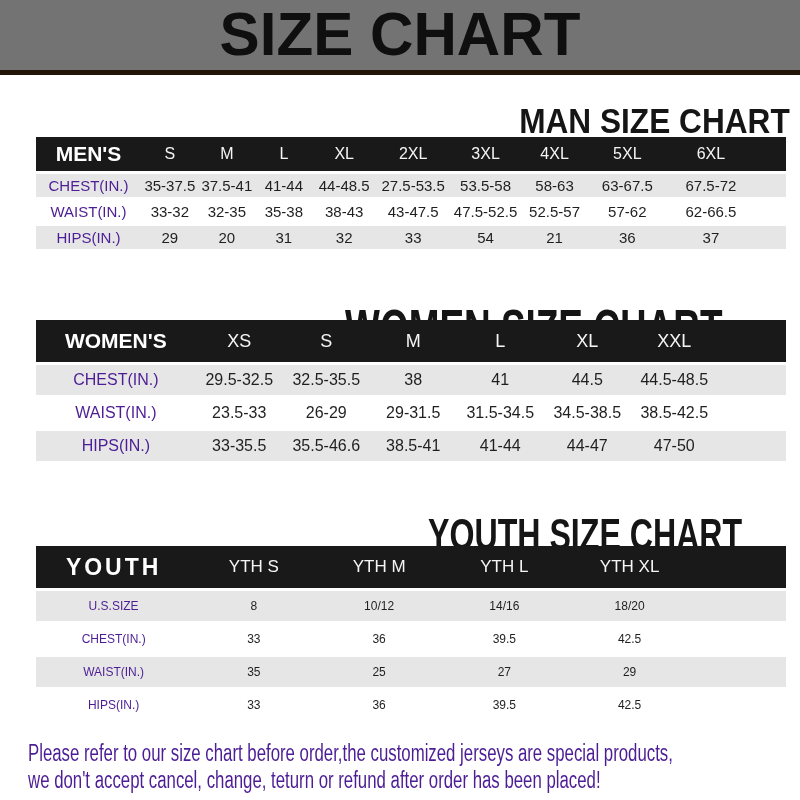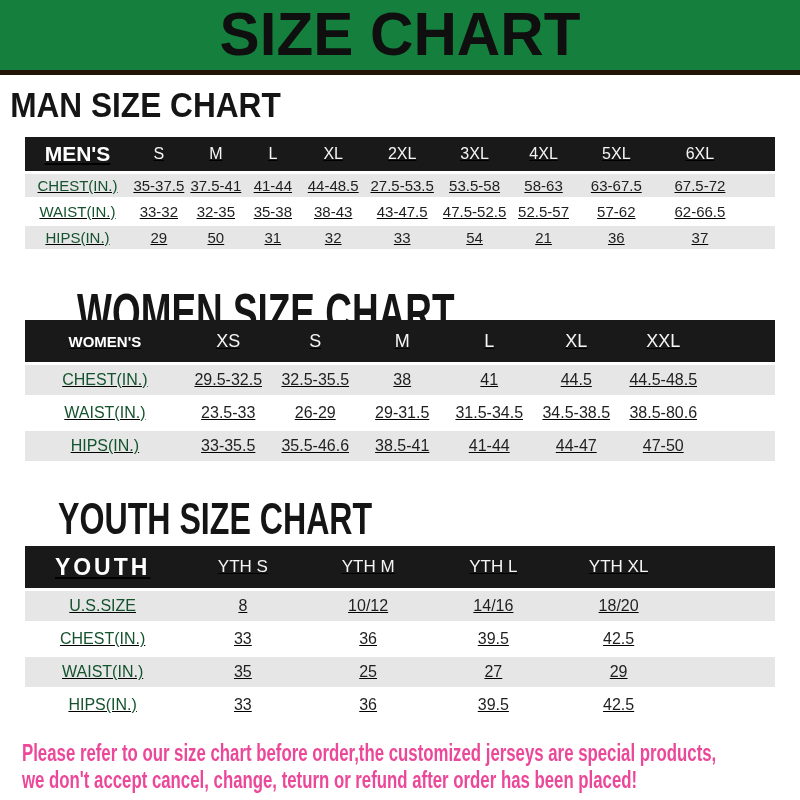--- a/index.html
+++ b/index.html
@@ -5,80 +5,80 @@
   html,body { margin:0; padding:0; }
   body {
     width:800px; height:800px; position:relative; overflow:hidden;
     background:#ffffff;
     font-family:"Liberation Sans", sans-serif;
   }
 
   
   .banner {
     position:absolute; top:0; left:0; width:800px; height:70px;
-    background:#15803d; border-bottom:5px solid #221507;
+    background:#737373; border-bottom:5px solid #221507;
     display:flex; align-items:center; justify-content:center;
   }
   .banner-title {
     font-size:62px; font-weight:700; color:#0f0f0f; line-height:1;
     white-space:nowrap; transform:scaleX(0.97); transform-origin:center;
     padding-bottom:2px;
   }
 
   
   .section-heading {
-    position:absolute; left:0; width:800px; text-align:left;
-    font-weight:700; color:#151515; line-height:1; white-space:nowrap;
+    position:absolute; left:0; width:800px; text-align:right;
+    font-weight:700; color:#151515; line-height:1; white-space:nowrap;margin-top:16px;
   }
   .section-heading > span { display:inline-block; transform-origin:center; }
   #man-heading   { top:87px;  font-size:34px; }
   #man-heading > span   { transform:scale(0.93,1.05); }
   #women-heading { top:287px; font-size:52px; }
   #women-heading > span { transform:scale(0.71,1.02); }
   #youth-heading { top:497px; font-size:44px; }
   #youth-heading > span { transform:scale(0.73,1.02); }
 
   
   table.size-table {
-    position:absolute; left:25px; width:750px;
-    border-collapse:separate; border-spacing:0 3px; table-layout:fixed;text-decoration:underline;
+    position:absolute; left:36px; width:750px;
+    border-collapse:separate; border-spacing:0 3px; table-layout:fixed;
   }
   #men-table   { top:134px; }
   #women-table { top:317px; }
   #youth-table { top:543px; }
 
   .size-table th, .size-table td {
     padding:0; text-align:center; vertical-align:middle;
     font-weight:400; white-space:nowrap; overflow:hidden;
   }
   .size-table thead th { background:#191919; color:#f5f5f5; }
   .size-table thead th.group-label { color:#ffffff; font-weight:700; }
   .size-table tbody tr:nth-child(odd) th,
   .size-table tbody tr:nth-child(odd) td { background:#E6E6E6; }
   .size-table tbody tr:nth-child(even) th,
   .size-table tbody tr:nth-child(even) td { background:#ffffff; }
-  .size-table tbody th { color:#14532d; }
+  .size-table tbody th { color:#4c1d95; }
   .size-table tbody td { color:#1f1f1f; }
 
   #men-table thead th { height:34px; font-size:16px; }
   #men-table thead th.group-label { font-size:21px; }
   #men-table tbody th, #men-table tbody td { height:23px; font-size:15px; }
 
   #women-table thead th { height:42px; font-size:18px; }
-  #women-table thead th.group-label { font-size:15px; }
+  #women-table thead th.group-label { font-size:21px; }
   #women-table tbody th, #women-table tbody td { height:30px; font-size:16px; }
 
   #youth-table thead th { height:42px; font-size:17px; }
   #youth-table thead th.group-label { font-size:23px; letter-spacing:3px; }
-  #youth-table tbody th, #youth-table tbody td { height:30px; font-size:16px; }
+  #youth-table tbody th, #youth-table tbody td { height:30px; font-size:12px; }
 
   
   .footer-note {
-    position:absolute; left:22px; top:740px; width:770px;
-    color:#ec4899; font-size:23px; line-height:27px;font-weight:bold;
+    position:absolute; left:28px; top:740px; width:770px;
+    color:#4c1d95; font-size:23px; line-height:27px;
   }
   .footer-line {
     white-space:nowrap; transform:scaleX(0.73); transform-origin:left center;
   }
 </style>
 </head>
 <body>
 
 <div class="banner">
   <div class="banner-title">SIZE CHART</div>
@@ -139,21 +139,21 @@
         <td>43-47.5</td>
         <td>47.5-52.5</td>
         <td>52.5-57</td>
         <td>57-62</td>
         <td>62-66.5</td>
         <td></td>
       </tr>
       <tr>
         <th class="row-label">HIPS(IN.)</th>
         <td>29</td>
-        <td>50</td>
+        <td>20</td>
         <td>31</td>
         <td>32</td>
         <td>33</td>
         <td>54</td>
         <td>21</td>
         <td>36</td>
         <td>37</td>
         <td></td>
       </tr>
     </tbody>
@@ -196,21 +196,21 @@
         <td>44.5-48.5</td>
         <td></td>
       </tr>
       <tr>
         <th class="row-label">WAIST(IN.)</th>
         <td>23.5-33</td>
         <td>26-29</td>
         <td>29-31.5</td>
         <td>31.5-34.5</td>
         <td>34.5-38.5</td>
-        <td>38.5-80.6</td>
+        <td>38.5-42.5</td>
         <td></td>
       </tr>
       <tr>
         <th class="row-label">HIPS(IN.)</th>
         <td>33-35.5</td>
         <td>35.5-46.6</td>
         <td>38.5-41</td>
         <td>41-44</td>
         <td>44-47</td>
         <td>47-50</td>

